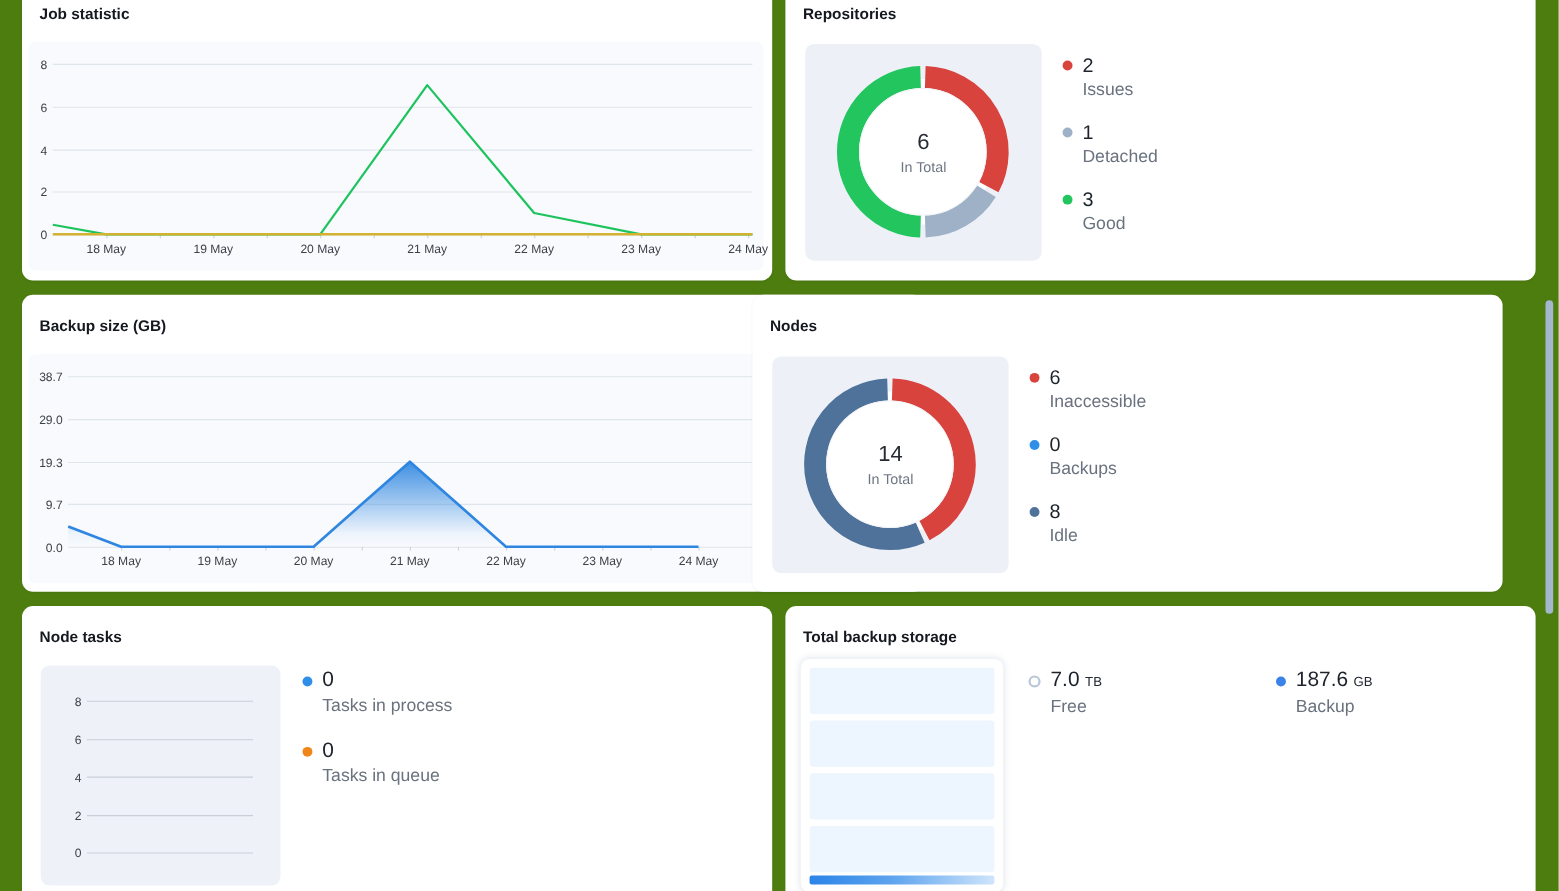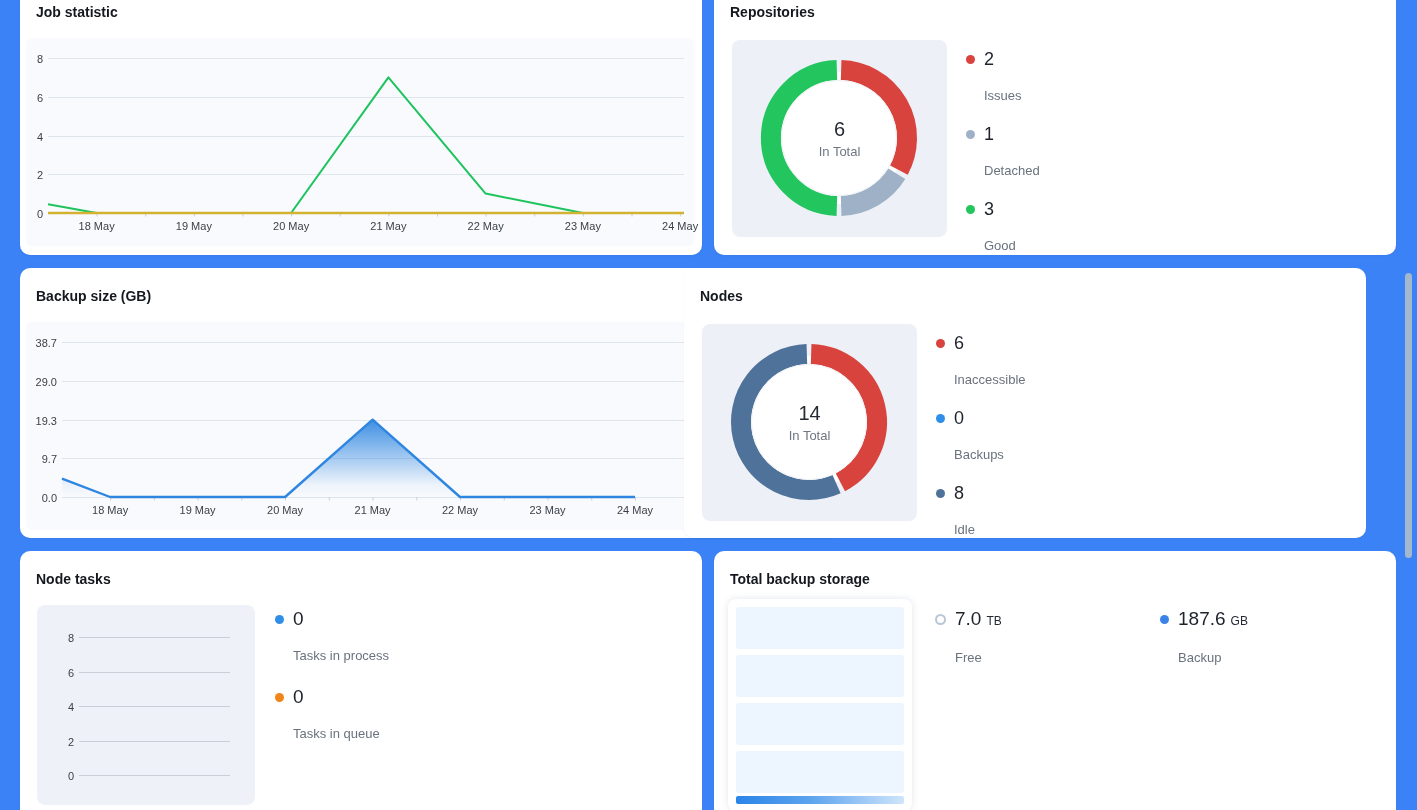--- a/index.html
+++ b/index.html
@@ -1,17 +1,17 @@
 <!DOCTYPE html>
 <html><head>
 <meta charset="utf-8">
 <style>
   html,body{margin:0;padding:0;}
   body{width:1417px;height:810px;overflow:hidden;font-family:"Liberation Sans",sans-serif;}
-  .page{position:relative;width:1417px;height:810px;background:#3b82f6;overflow:hidden;}
+  .page{position:relative;width:1417px;height:810px;background:#4d7c0f;overflow:hidden;}
   .card{position:absolute;background:#ffffff;border-radius:10px;box-shadow:0 1px 2px rgba(20,30,60,.05);}
   #card-job{left:20px;top:-16px;width:682px;height:271px;}
   #card-repos{left:714px;top:-16px;width:682px;height:271px;}
   #card-backup{left:20px;top:268px;width:820px;height:270px;}
   #card-nodes{left:684px;top:268px;width:682px;height:270px;}
   #card-tasks{left:20px;top:551px;width:682px;height:275px;}
   #card-storage{left:714px;top:551px;width:682px;height:275px;}
   .card-title{position:absolute;left:16px;top:20px;margin:0;font-size:14px;font-weight:700;color:#15181e;}
   .chart-tint{position:absolute;left:6px;right:8px;top:54px;height:208px;background:#f8fafd;border-radius:6px;}
   svg.linechart{position:absolute;left:0;top:0;}
@@ -20,21 +20,21 @@
   .donut-svg{position:absolute;left:7px;top:-2px;}
   .donut-center{position:absolute;left:0;top:0;width:215px;height:197px;display:flex;flex-direction:column;align-items:center;justify-content:center;pointer-events:none;}
   .donut-total{font-size:20px;color:#262b33;}
   .donut-total-label{font-size:13px;color:#6e7683;margin-top:3px;}
   .v-legend{position:absolute;display:flex;flex-direction:column;}
   .legend-item{display:flex;align-items:flex-start;}
   .legend-dot{width:9px;height:9px;border-radius:50%;margin:7px 9px 0 0;flex:none;}
   .legend-hollow{width:7px;height:7px;border-radius:50%;border:2px solid #b9c6d8;background:transparent;margin:6px 9px 0 0;flex:none;}
   .legend-num{font-size:18px;color:#1d222b;line-height:22px;}
   .legend-num.big{font-size:19px;}
-  .legend-label{font-size:13px;color:#69727e;line-height:19px;margin-top:16px;}
+  .legend-label{font-size:16px;color:#69727e;line-height:19px;margin-top:2px;}
   .legend-unit{font-size:12px;color:#232833;margin-left:5px;}
   #legend-repos{left:252px;top:64px;gap:18px;}
   #legend-nodes{left:252px;top:64px;gap:18px;}
   #panel-tasks{position:absolute;left:17px;top:54px;width:218px;height:200px;background:#eef2f8;border-radius:8px;}
   #legend-tasks{left:255px;top:57px;gap:21px;}
   #gauge{position:absolute;left:14px;top:48px;width:184px;height:212px;background:#ffffff;border-radius:8px;box-shadow:0 0 7px rgba(40,70,120,.14);}
   .gauge-slot{height:42px;margin:6px 8px 0 8px;background:#edf5fe;border-radius:3px;}
   .gauge-slot:first-child{margin-top:8px;}
   .gauge-bar{position:absolute;left:8px;right:8px;bottom:7px;height:8px;border-radius:2px;background:linear-gradient(90deg,#2a84e8 0%,#5ea4ee 45%,#cfe5fb 100%);}
   #storage-stats{position:absolute;left:221px;top:57px;display:grid;grid-template-columns:225px auto;}

